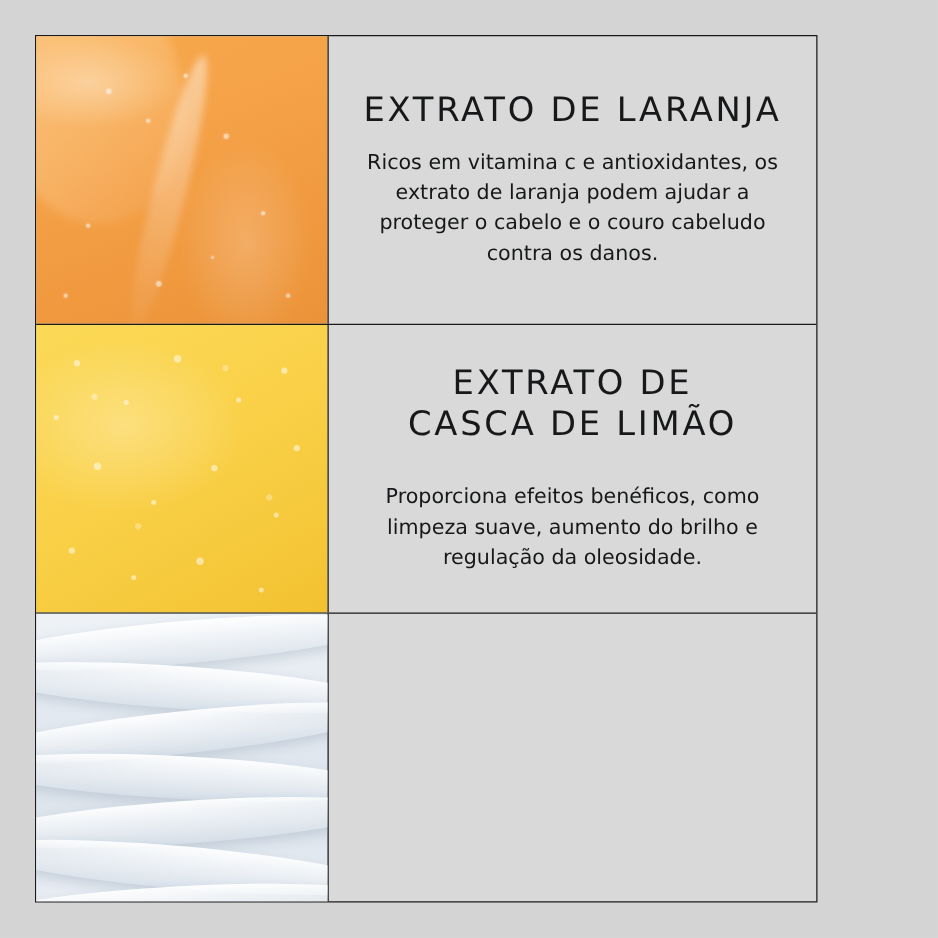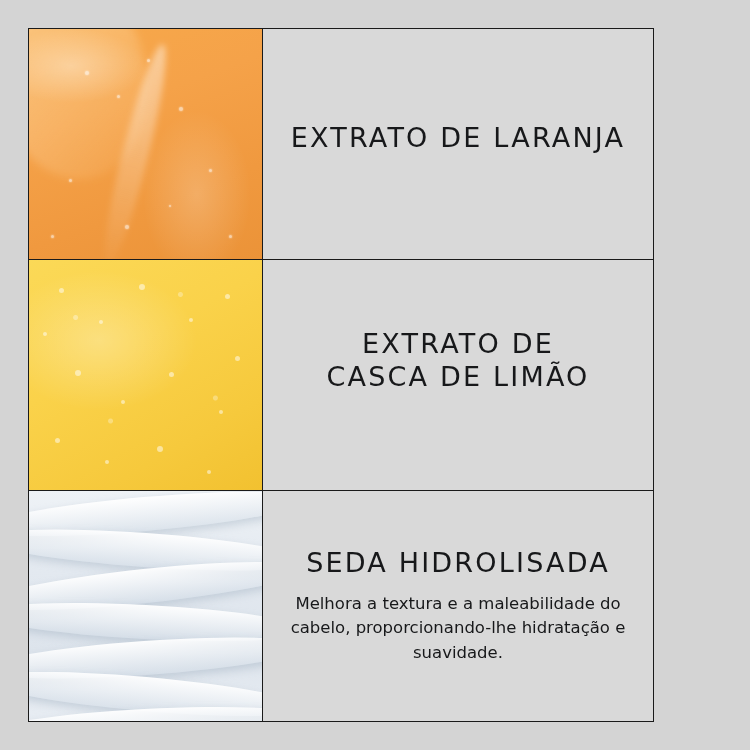--- a/index.html
+++ b/index.html
@@ -157,20 +157,21 @@
         <span style="left:40px;top:150px;width:3px;height:3px;"></span>
         <span style="left:180px;top:140px;width:3px;height:3px;"></span>
         <span style="left:96px;top:196px;width:4px;height:4px;"></span>
         <span style="left:200px;top:206px;width:3px;height:3px;"></span>
         <span style="left:22px;top:206px;width:3px;height:3px;"></span>
         <span style="left:140px;top:176px;width:2px;height:2px;"></span>
       </div>
     </div>
     <div class="text-pane">
       <h2 class="heading">EXTRATO DE LARANJA</h2>
+      <p class="body-text">Ricos em vitamina c e antioxidantes, os extrato de laranja podem ajudar a proteger o cabelo e o couro cabeludo contra os danos.</p>
     </div>
   </div>
 
   <div class="row">
     <div class="swatch sw-yellow">
       <div class="speckles">
         <span style="left:30px;top:28px;width:5px;height:5px;"></span>
         <span style="left:70px;top:60px;width:4px;height:4px;"></span>
         <span style="left:110px;top:24px;width:6px;height:6px;"></span>
         <span style="left:160px;top:58px;width:4px;height:4px;"></span>
@@ -183,34 +184,31 @@
         <span style="left:76px;top:200px;width:4px;height:4px;"></span>
         <span style="left:128px;top:186px;width:6px;height:6px;"></span>
         <span style="left:178px;top:210px;width:4px;height:4px;"></span>
         <span style="left:206px;top:96px;width:5px;height:5px;"></span>
         <span style="left:14px;top:72px;width:4px;height:4px;"></span>
       </div>
     </div>
     <div class="text-pane">
       <h2 class="heading">EXTRATO DE
 CASCA DE LIMÃO</h2>
+      <p class="body-text">Proporciona efeitos benéficos, como limpeza suave, aumento do brilho e regulação da oleosidade.</p>
     </div>
   </div>
 
   <div class="row">
     <div class="swatch sw-white">
       <div class="waves">
         <span style="top:6px;transform:rotate(-5deg);"></span>
         <span style="top:42px;transform:rotate(4deg);"></span>
         <span style="top:78px;transform:rotate(-6deg);"></span>
         <span style="top:114px;transform:rotate(3deg);"></span>
         <span style="top:150px;transform:rotate(-4deg);"></span>
         <span style="top:186px;transform:rotate(5deg);"></span>
         <span style="top:218px;transform:rotate(-3deg);"></span>
       </div>
     </div>
-    <div class="text-pane">
-      <h2 class="heading">SEDA HIDROLISADA</h2>
-      <p class="body-text">Melhora a textura e a maleabilidade do cabelo, proporcionando-lhe hidratação e suavidade.</p>
-    </div>
   </div>
 
 </div>
 
 </body></html>

